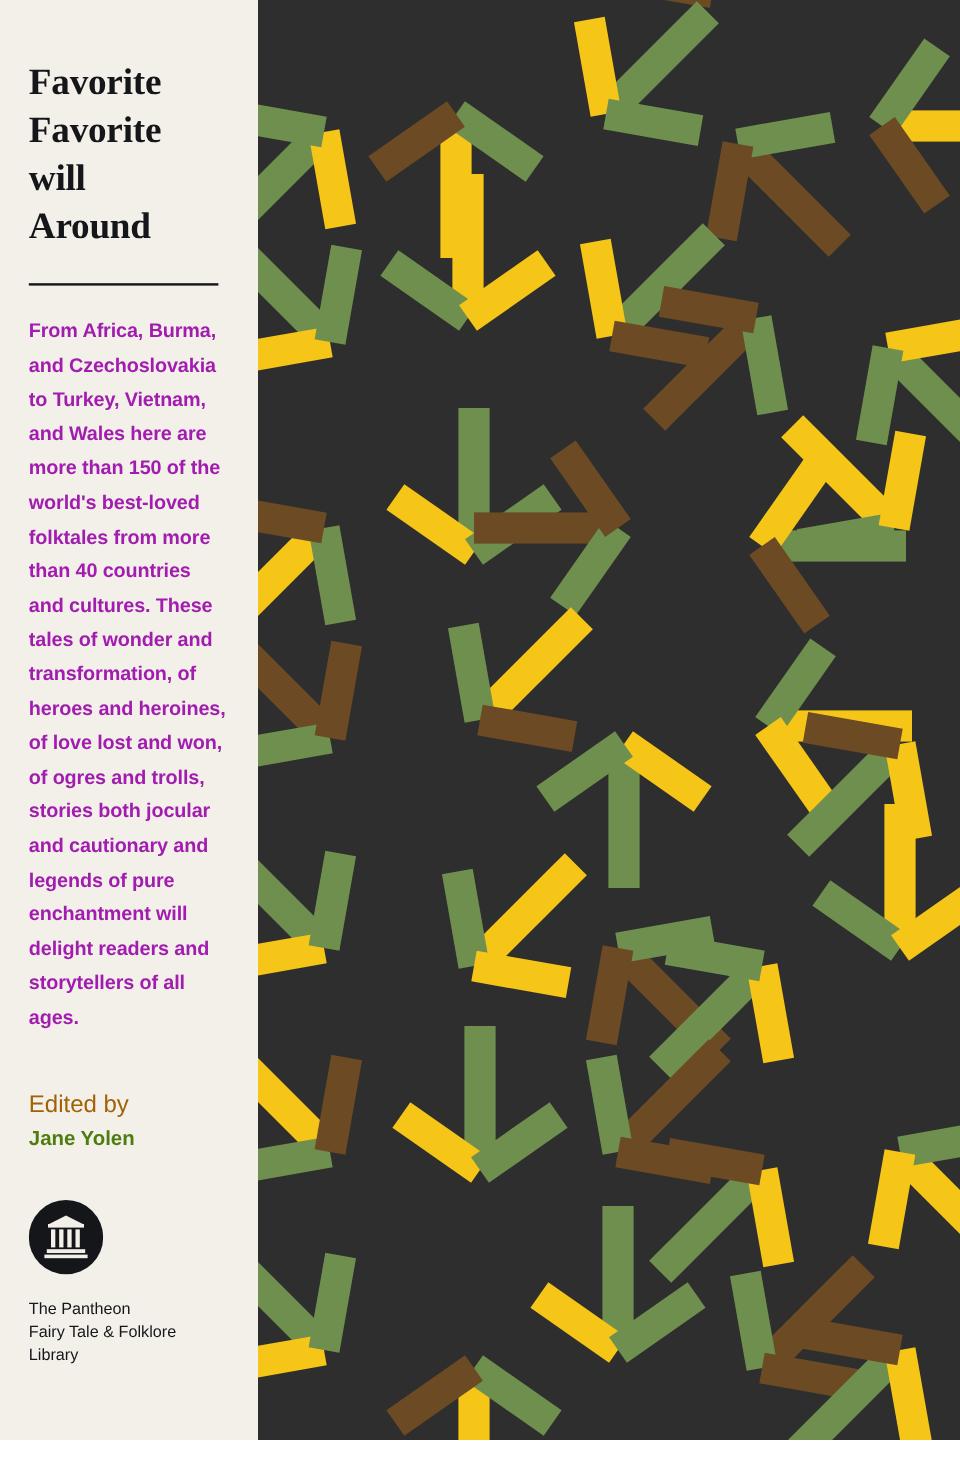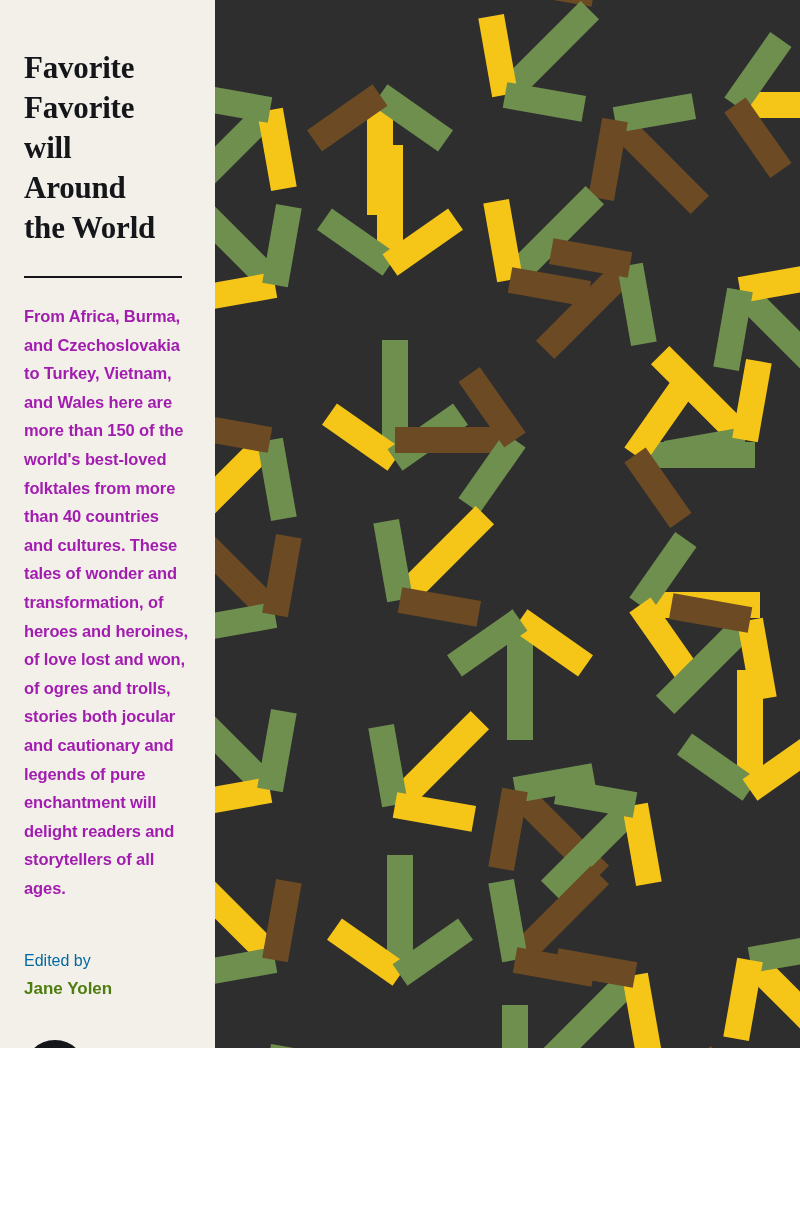--- a/index.html
+++ b/index.html
@@ -3,21 +3,21 @@
 <meta charset="utf-8">
 <style>
   html, body {
     margin: 0;
     padding: 0;
     background: #ffffff;
   }
   .cover {
     position: relative;
     width: 800px;
-    height: 1048px;
+    height: 1200px;
     overflow: hidden;
     font-family: "Liberation Sans", sans-serif;
     background: #f2efe9;
   }
 
   
   .left-panel {
     position: absolute;
     left: 0;
     top: 0;
@@ -49,23 +49,23 @@
     font-family: "Liberation Sans", sans-serif;
     font-size: 16.5px;
     line-height: 28.6px;
     color: #a21caf;
     margin: 0;
     letter-spacing: -0.1px;
     font-weight: bold;
   }
 
   .edited-label {
-    font-size: 16px;
+    font-size: 20px;
     line-height: 26px;
-    color: #0369a1;
+    color: #a16207;
     margin-top: 46px;
   }
   .editor-name {
     font-size: 17px;
     line-height: 26px;
     font-weight: bold;
     color: #4d7c0f;
     margin-top: 2px;
   }
 
@@ -98,21 +98,20 @@
 
 <div class="cover">
 
   <div class="left-panel">
 
     <h1 class="book-title">
       <span>Favorite</span><br>
       <span>Favorite</span><br>
       <span>will</span><br>
       <span>Around</span><br>
-      <span>the World</span>
     </h1>
 
     <div class="rule"></div>
 
     <p class="blurb">From Africa, Burma, and Czechoslovakia to Turkey, Vietnam, and Wales here are more than 150 of the world's best-loved folktales from more than 40 countries and cultures. These tales of wonder and transformation, of heroes and heroines, of love lost and won, of ogres and trolls, stories both jocular and cautionary and legends of pure enchantment will delight readers and storytellers of all ages.</p>
 
     <div class="edited-label">Edited by</div>
     <div class="editor-name">Jane Yolen</div>
 
     <div class="logo-wrap">
@@ -124,20 +123,25 @@
           <rect x="18.5" y="24.5" width="3.6" height="15"></rect>
           <rect x="25.3" y="24.5" width="3.6" height="15"></rect>
           <rect x="32.1" y="24.5" width="3.6" height="15"></rect>
           <rect x="38.9" y="24.5" width="3.6" height="15"></rect>
           <rect x="15" y="41" width="32" height="3.2"></rect>
           <rect x="13" y="45.5" width="36" height="3"></rect>
         </g>
       </svg>
     </div>
 
+    <div class="publisher">
+      <span>The Pantheon</span><br>
+      <span>Fairy Tale &amp; Folklore</span><br>
+      <span>Library</span>
+    </div>
   </div>
 
   <div class="art-panel">
     <svg id="art-svg" width="585" height="1220" viewBox="0 0 585 1220">
         <g transform="translate(60,-30) rotate(135)">
           <rect x="-13" y="0" width="26" height="120" fill="#6f8f4f"></rect>
           <rect x="-13" y="0" width="26" height="80" fill="#f5c518" transform="rotate(-55)"></rect>
           <rect x="-13" y="0" width="26" height="80" fill="#6b4a24" transform="rotate(55)"></rect>
         </g>
         <g transform="translate(175,-55) rotate(135)">

